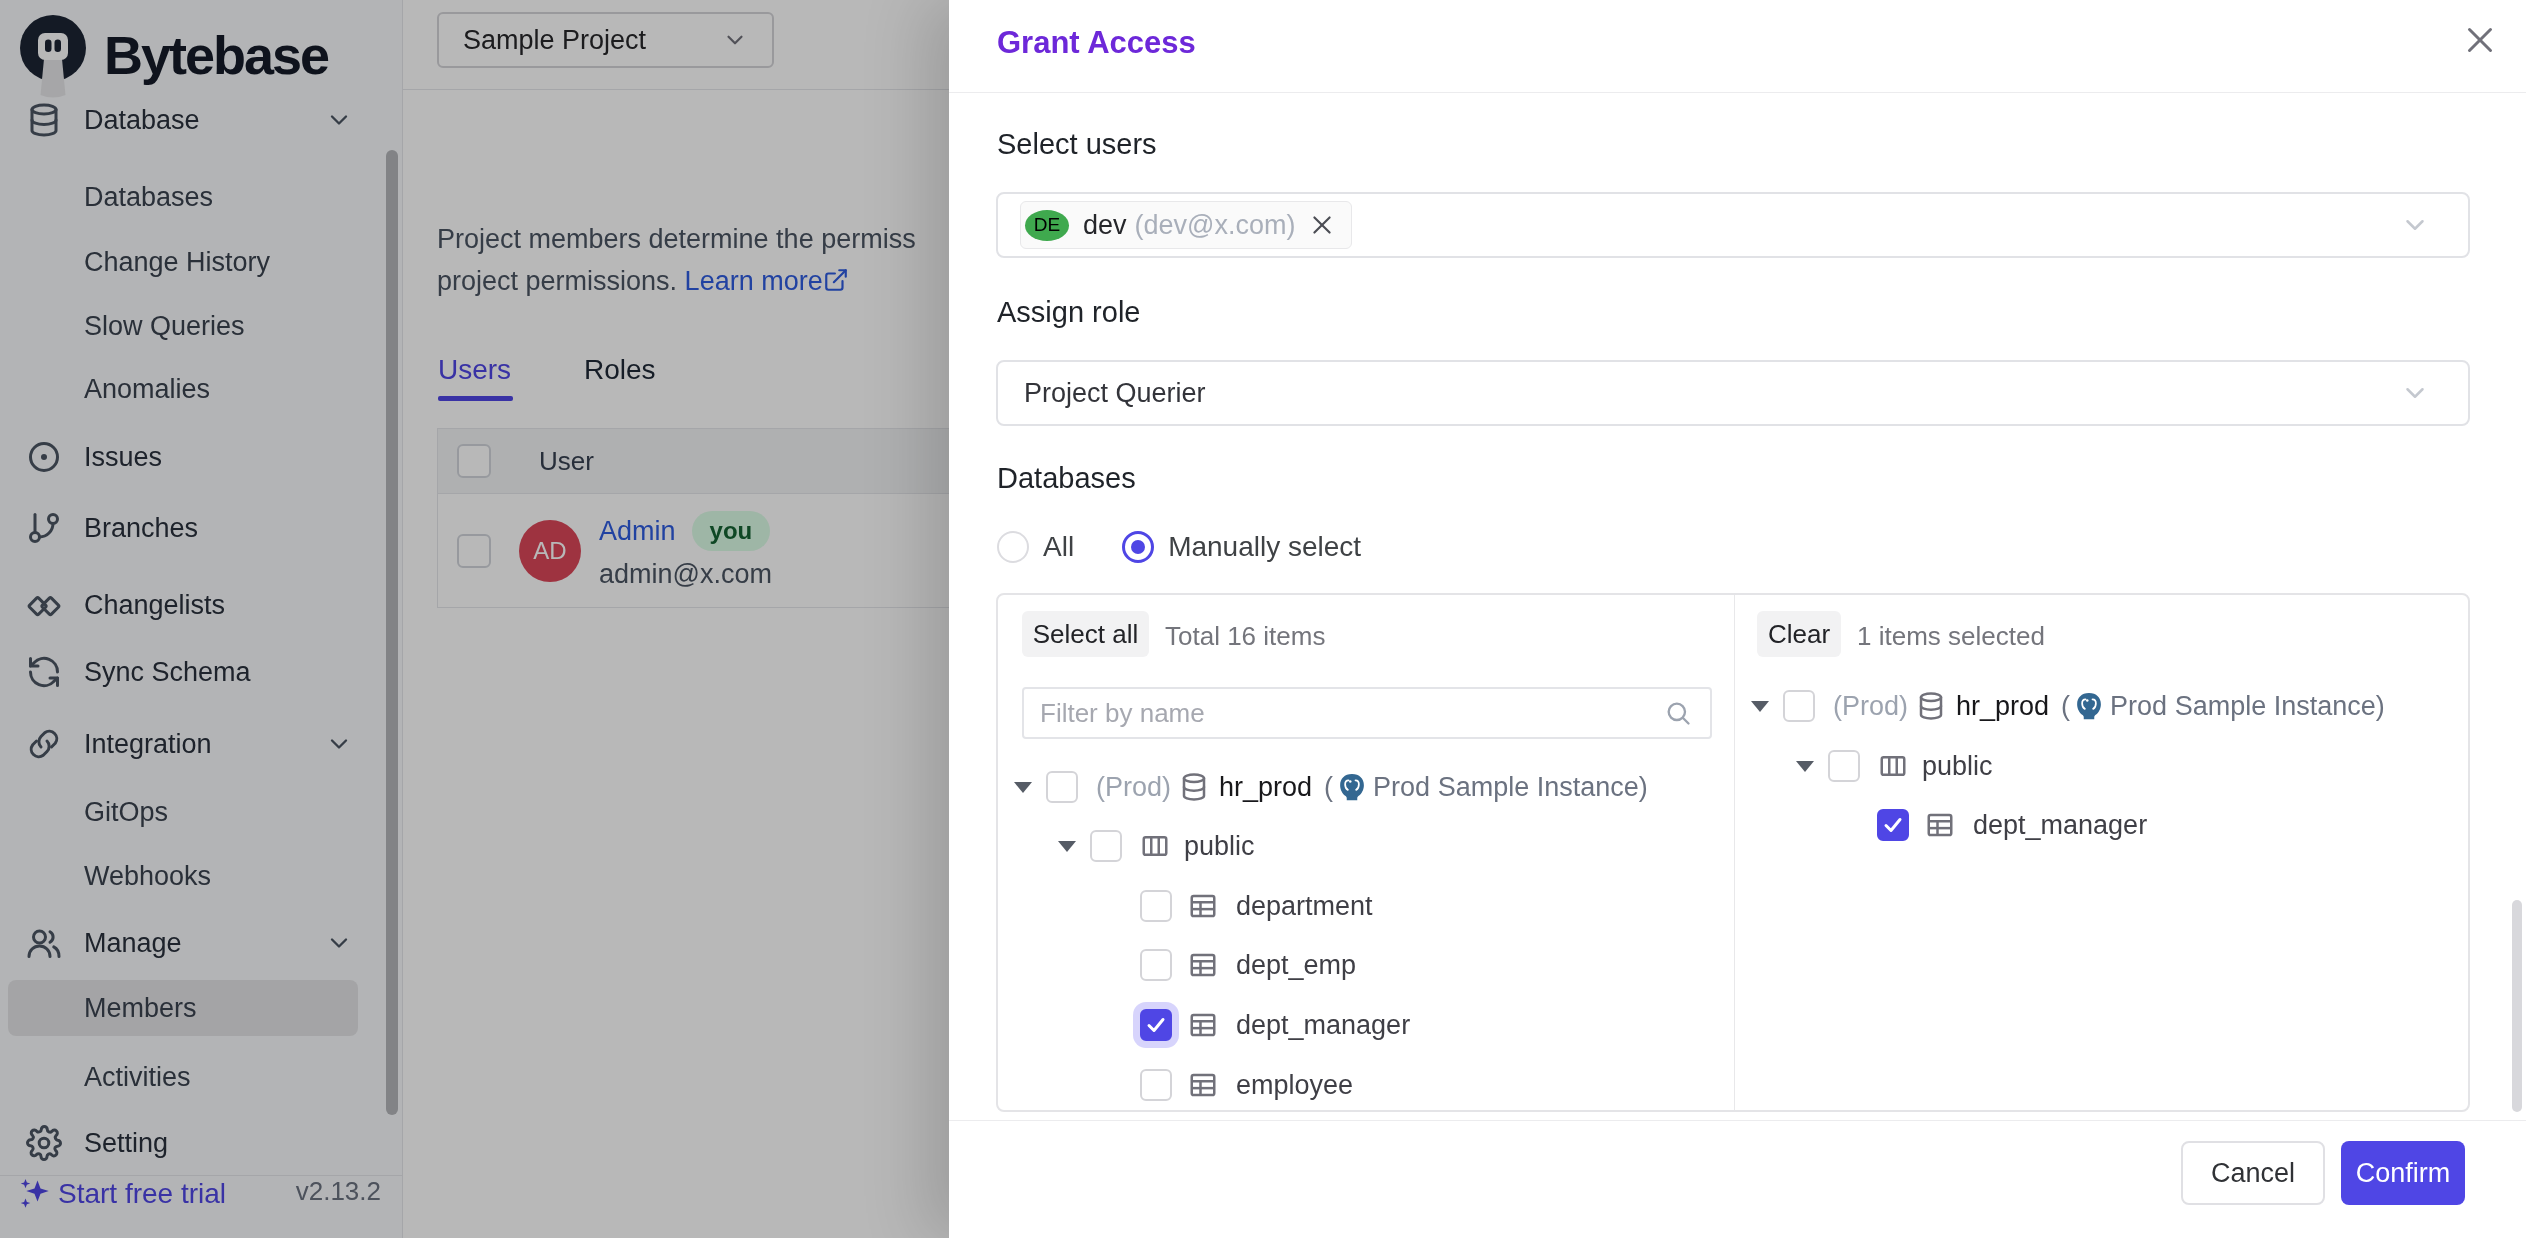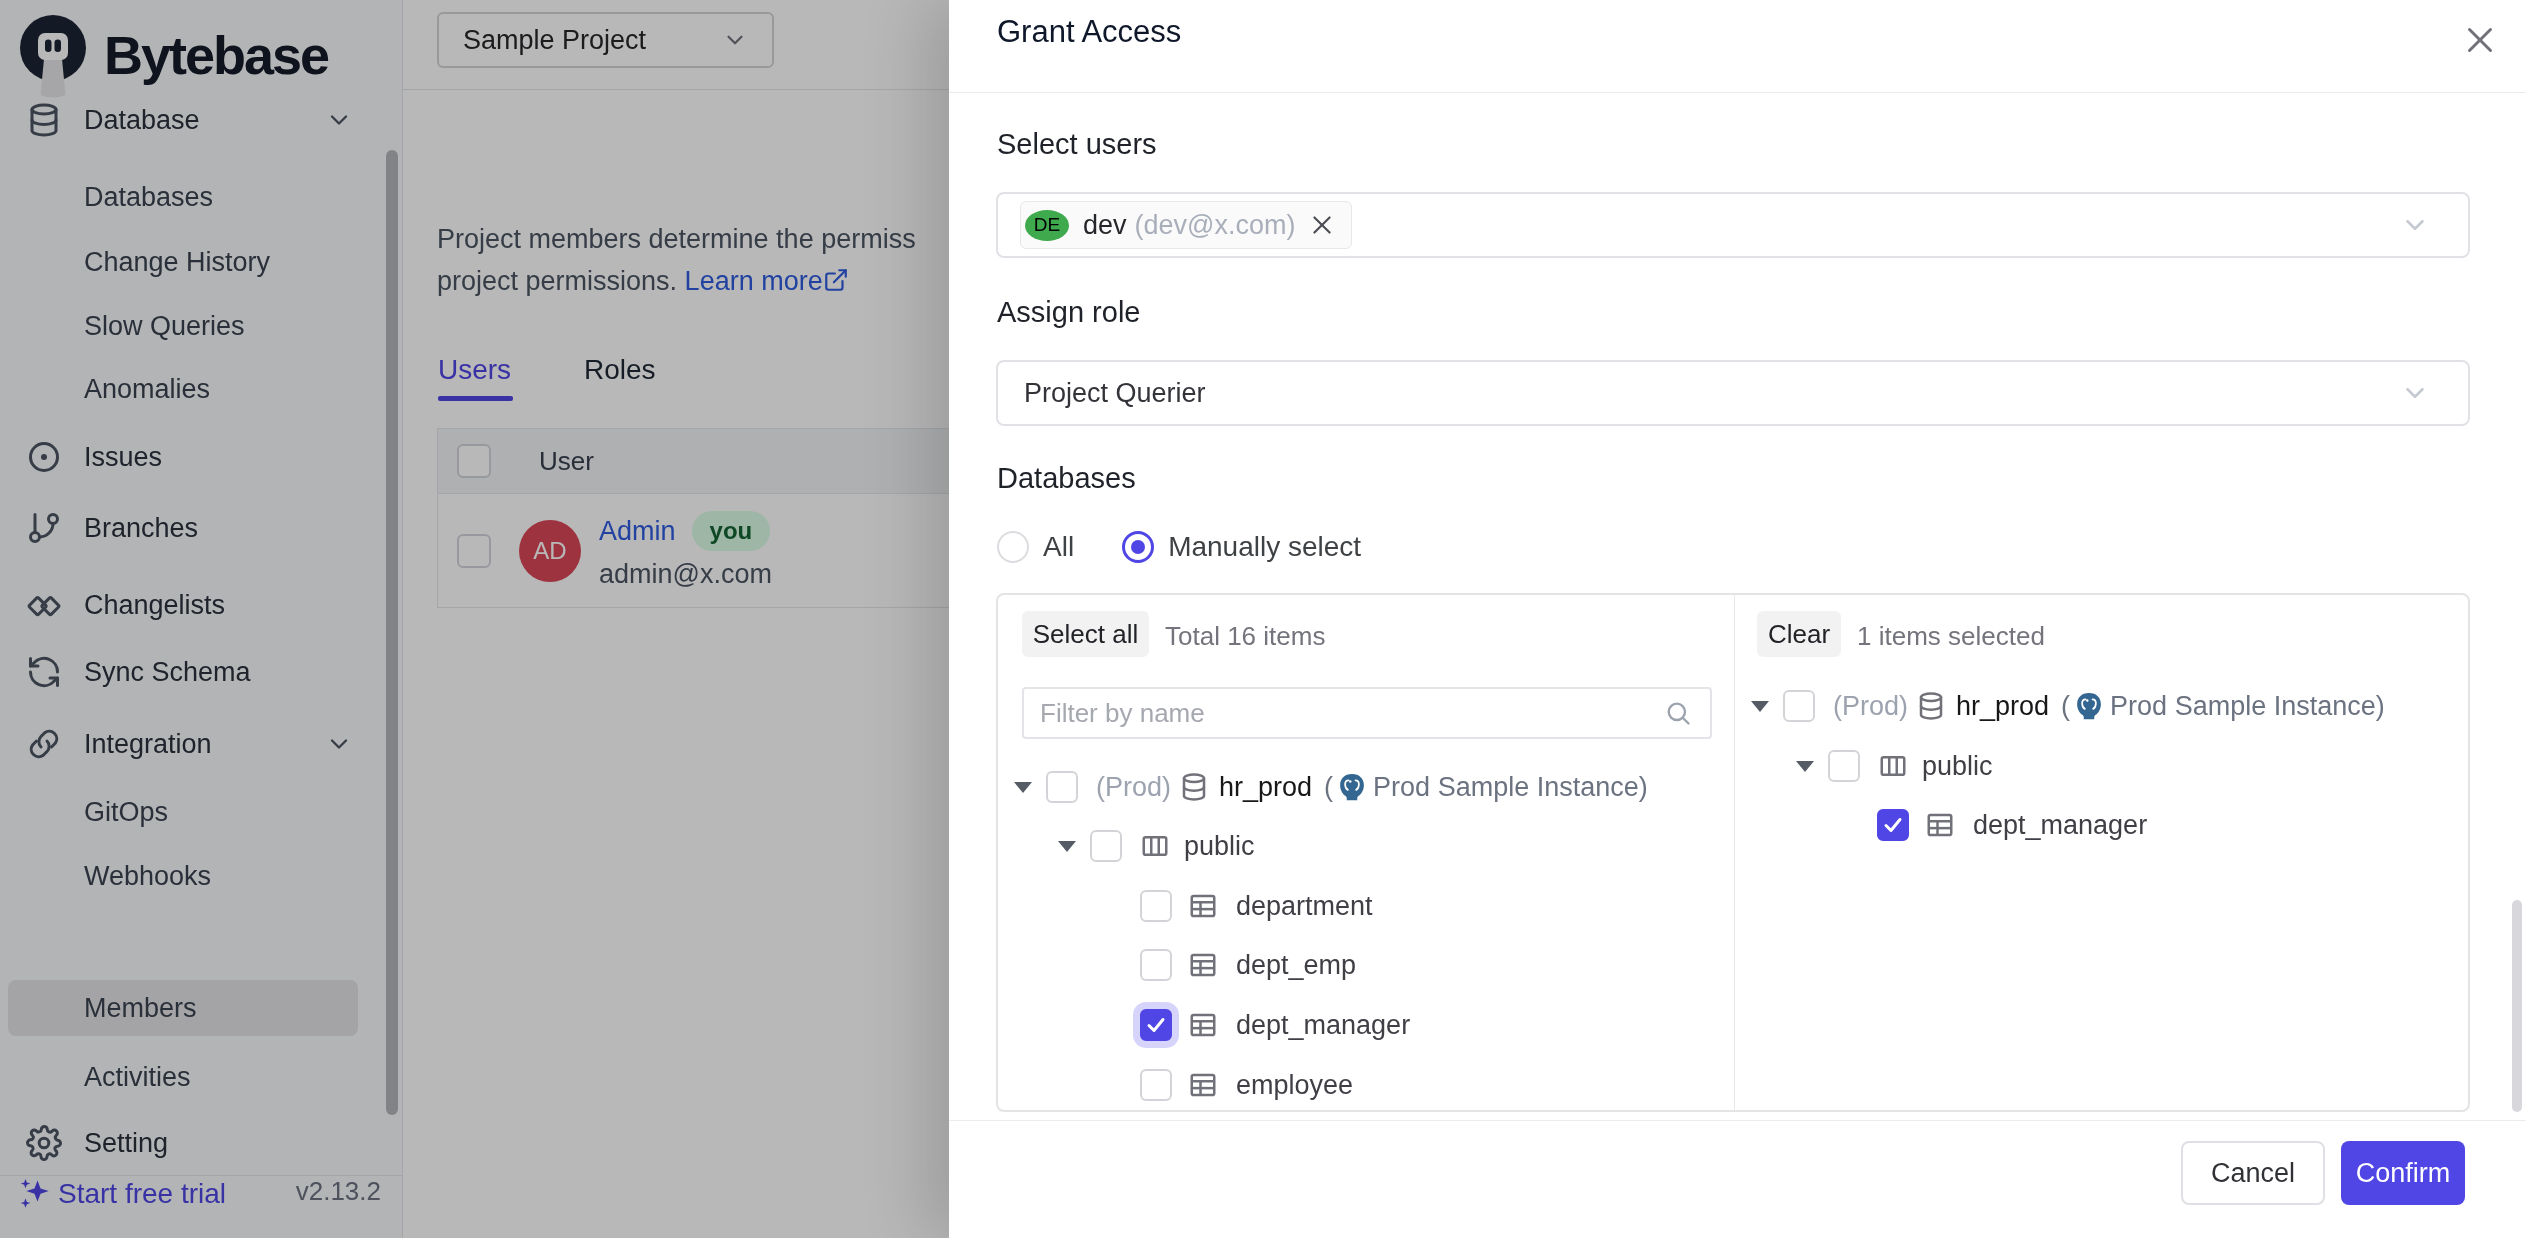--- a/index.html
+++ b/index.html
@@ -55,21 +55,21 @@
   .uname-row{display:flex;align-items:center}
   .uname{font-size:27px;font-weight:500;color:#2f5ce0;cursor:pointer}
   .ubadge{margin-left:16px;background:#dcfce7;color:#166534;font-size:24px;font-weight:600;border-radius:20px;padding:6px 18px}
   .uemail{font-size:27px;color:#4b5563;margin-top:8px}
 
   
   .overlay{position:absolute;left:0;top:0;width:949px;height:1238px;background:rgba(0,0,0,0.28);z-index:10}
 
   
   .modal{position:absolute;left:949px;top:0;width:1577px;height:1238px;background:#fff;z-index:20;box-shadow:-24px 0 60px rgba(0,0,0,.15)}
-  .m-title{position:absolute;left:48px;top:10px;font-size:31px;font-weight:400;color:#0f172a;line-height:44px}
+  .m-title{position:absolute;left:48px;top:21px;font-size:31px;font-weight:700;color:#6d28d9;line-height:44px}
   .m-close{position:absolute;right:28px;top:22px;width:36px;height:36px;color:#71717a;cursor:pointer}
   .m-close svg{width:100%;height:100%}
   .m-hdiv{position:absolute;left:0;top:92px;width:1577px;height:1px;background:#ececee}
   .m-h{position:absolute;left:48px;font-size:29px;font-weight:500;color:#1f2329}
   .sel{position:absolute;left:47px;width:1474px;height:66px;border:2px solid #e1e2e6;border-radius:8px;background:#fff;display:flex;align-items:center;cursor:pointer}
   .sel .ch{position:absolute;right:38px;width:30px;height:30px;color:#c4c8cf}
   .sel .ch svg{width:100%;height:100%}
   .sel-text{font-size:27px;color:#33343a;margin-left:26px}
   .chip{margin-left:22px;height:48px;background:#fafafa;border:1px solid #e8e8ea;border-radius:6px;display:flex;align-items:center;padding:0 16px 0 4px}
   .chip-av{width:44px;height:31px;border-radius:50%;background:#3fa94e;color:#000000;font-size:19px;font-weight:400;display:flex;align-items:center;justify-content:center}
@@ -281,20 +281,29 @@
         <span class="sb-ch"><svg viewBox="0 0 24 24">
               <use href="#i-chev"></use>
             </svg></span>
       </div>
       <div class="sb-item" style="top:784px">
           <span>GitOps</span>
         </div>
       <div class="sb-item" style="top:848px">
           <span>Webhooks</span>
         </div>
+      <div class="sb-item lvl0" style="top:915px">
+        <span class="sb-ic"><svg viewBox="0 0 24 24">
+              <use href="#i-users"></use>
+            </svg></span>
+        <span>Manage</span>
+        <span class="sb-ch"><svg viewBox="0 0 24 24">
+              <use href="#i-chev"></use>
+            </svg></span>
+      </div>
       <div class="sb-item active" style="top:980px">
           <span>Members</span>
         </div>
       <div class="sb-item" style="top:1049px">
           <span>Activities</span>
         </div>
       <div class="sb-item lvl0" style="top:1115px">
         <span class="sb-ic"><svg viewBox="0 0 24 24">
               <use href="#i-gear"></use>
             </svg></span>

